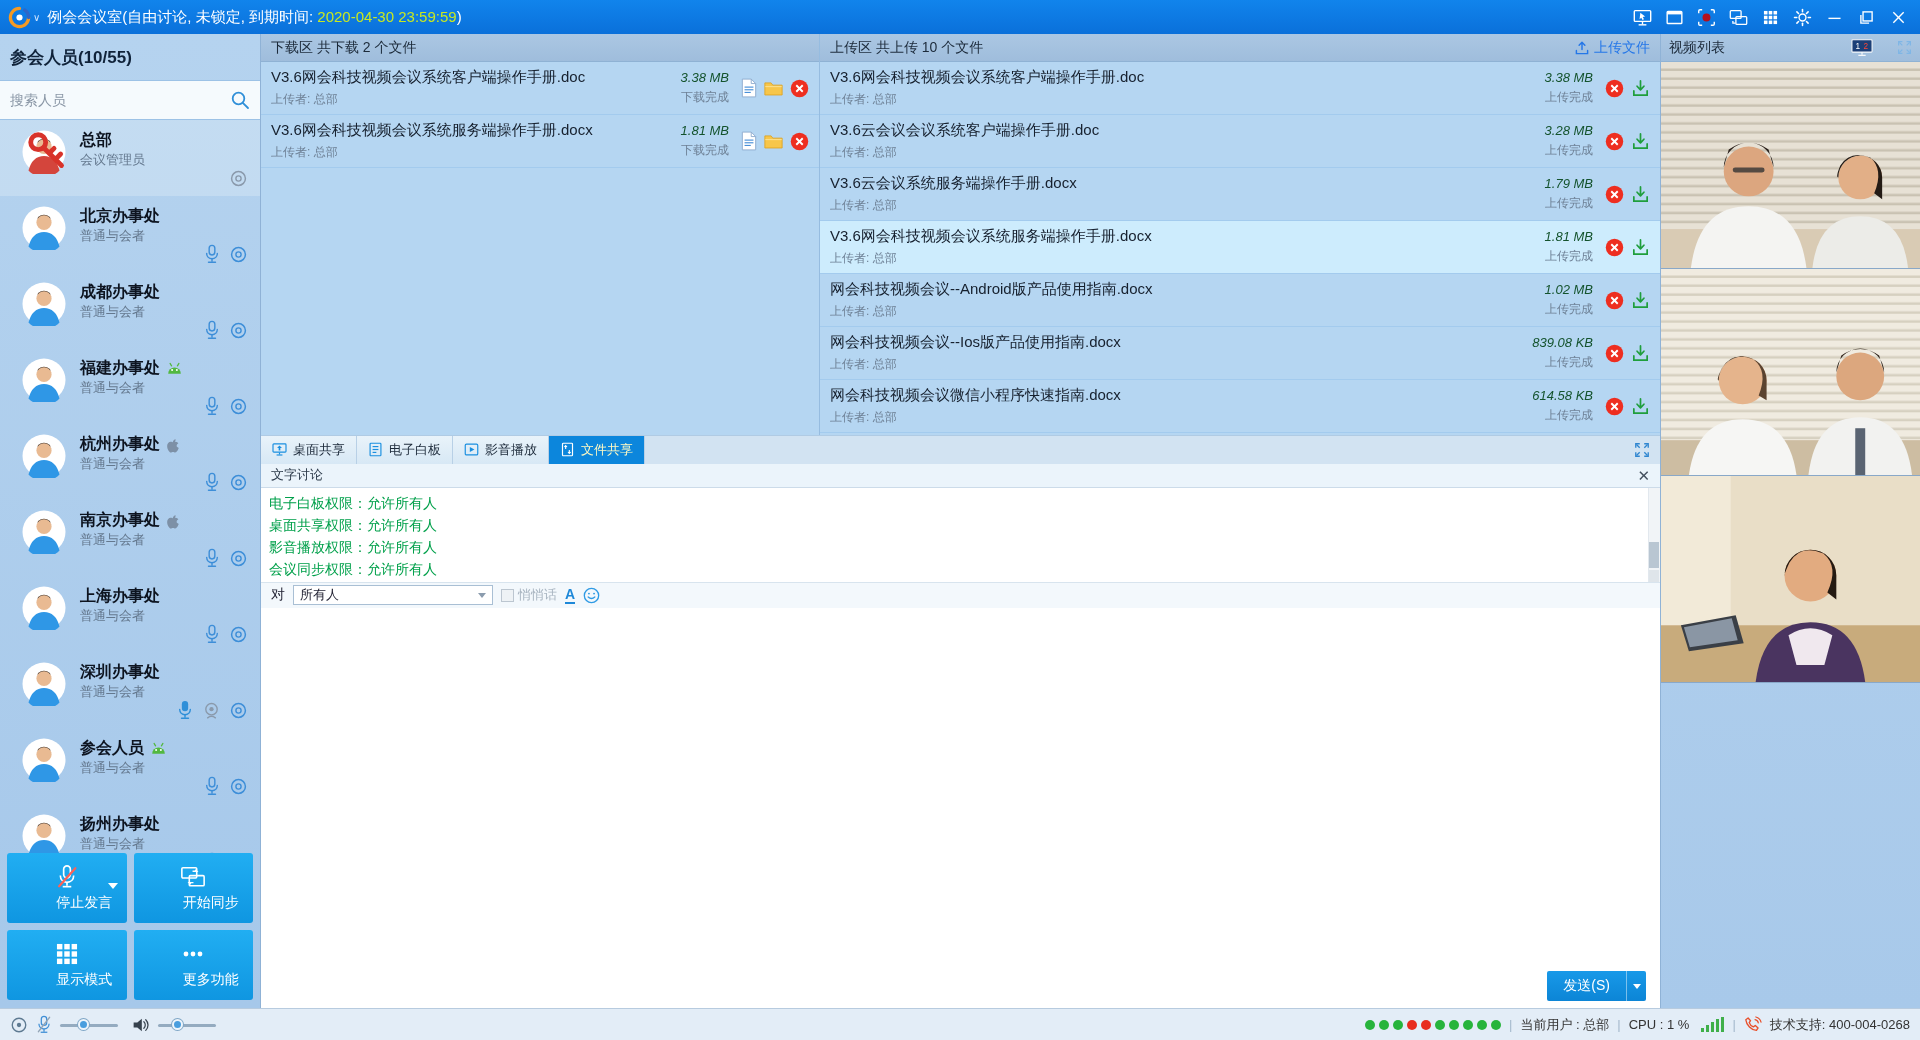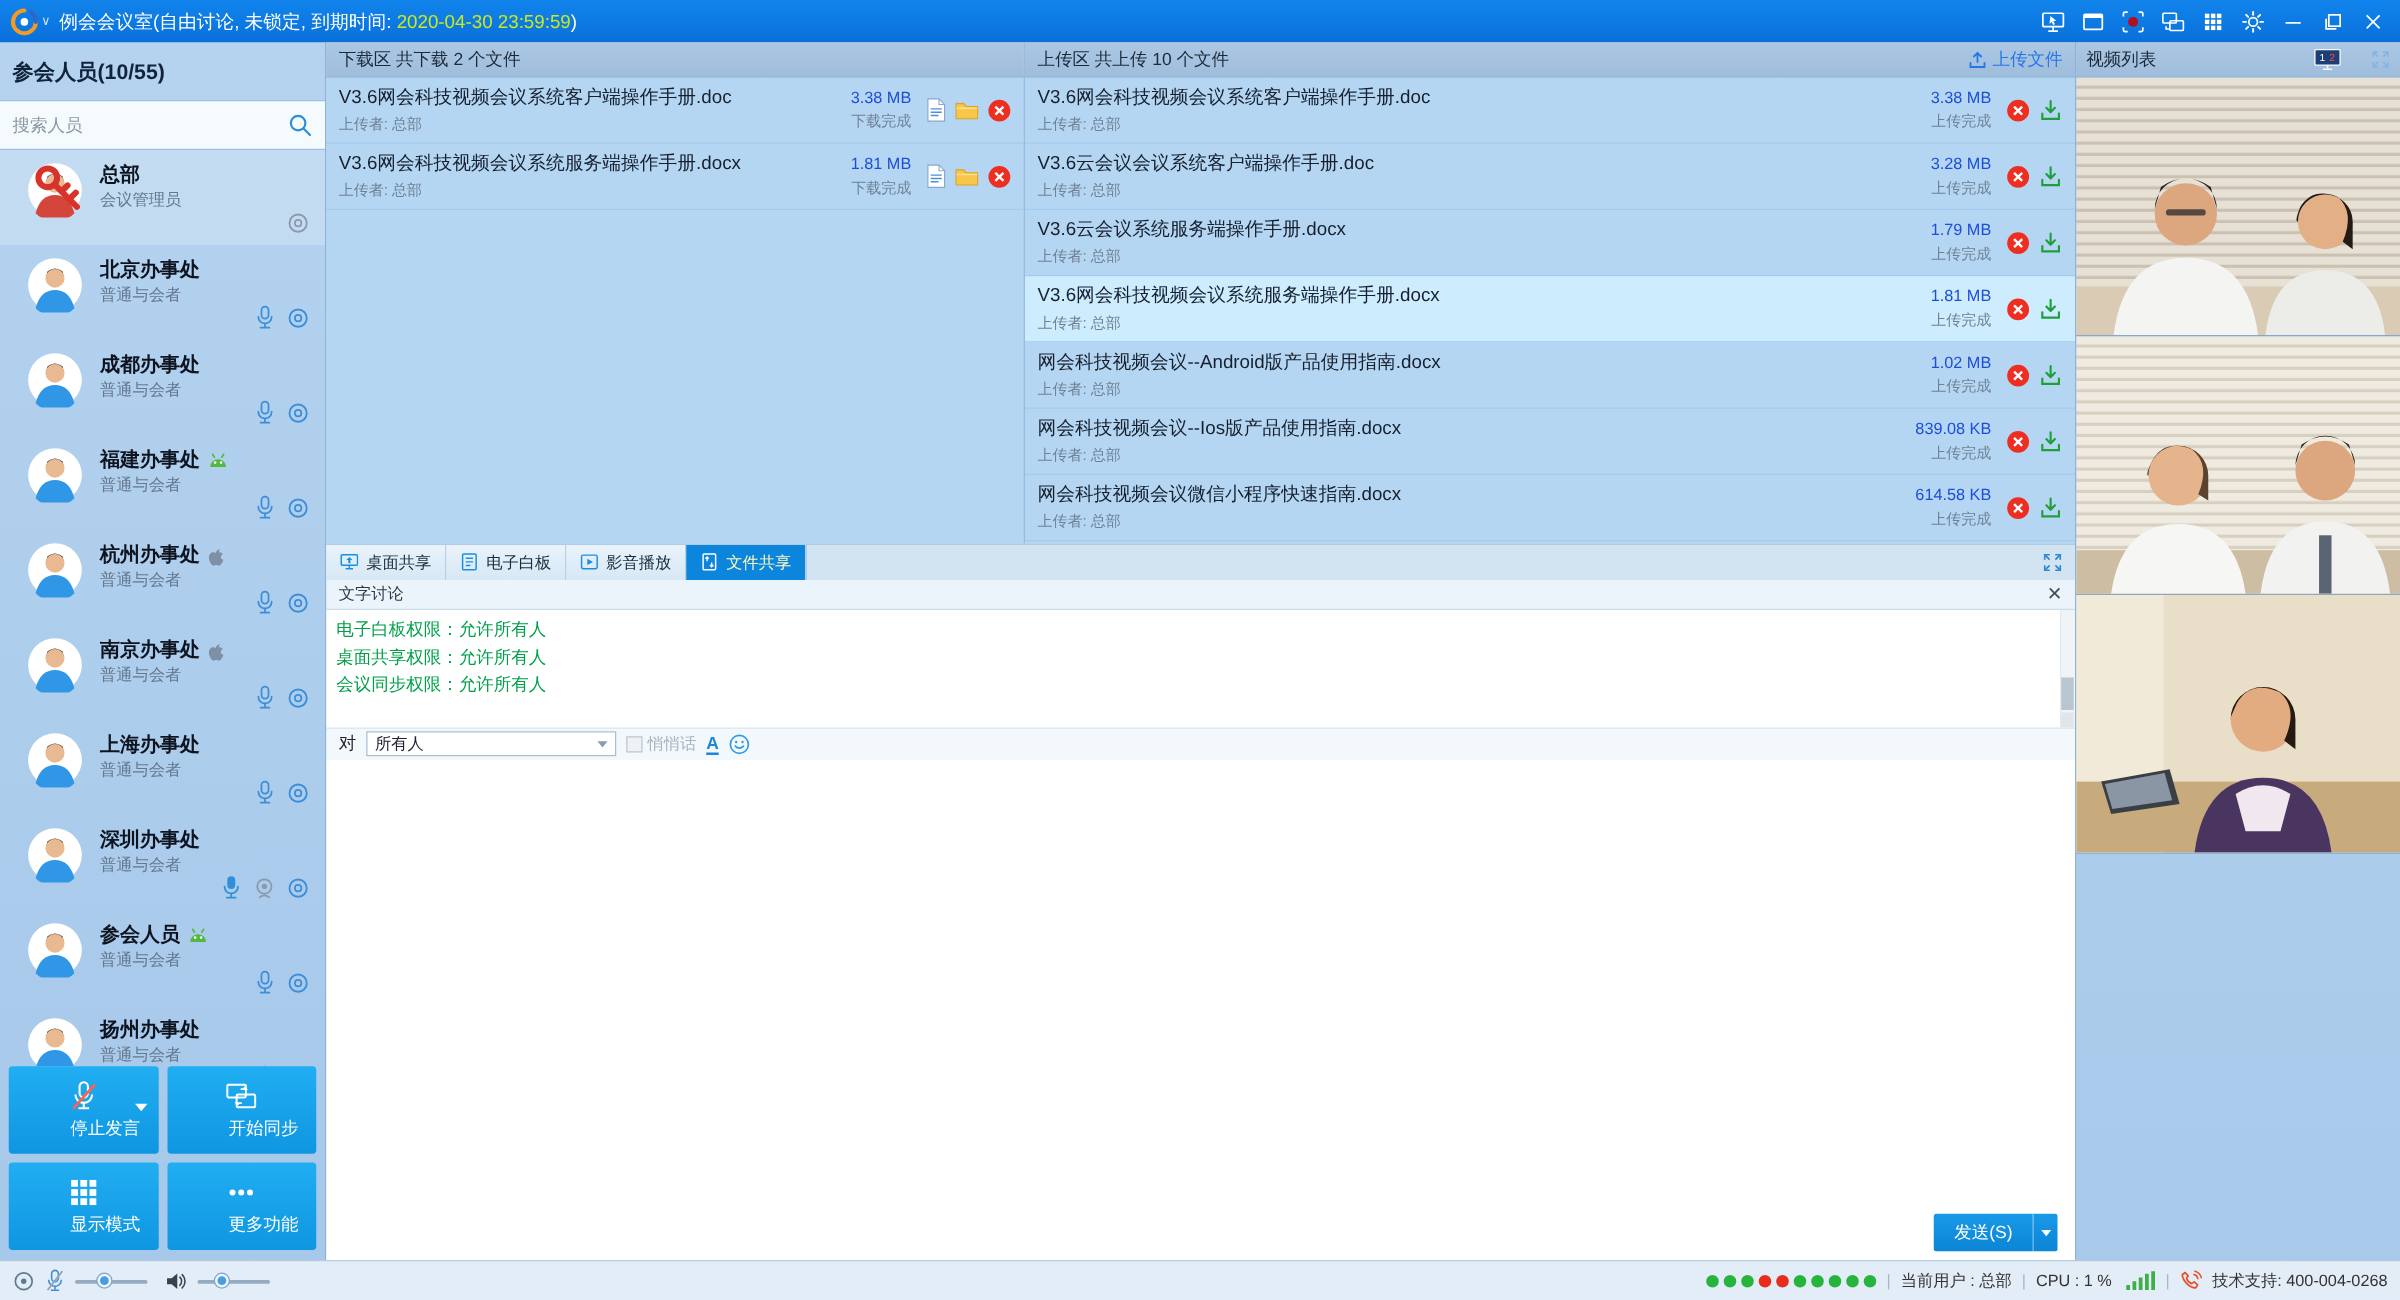--- a/index.html
+++ b/index.html
@@ -68,21 +68,21 @@
   .pane-head { height:28px; flex:0 0 auto; background:linear-gradient(#abc7e3,#9fbddc);
     border-bottom:1px solid #8fb2d4; display:flex; align-items:center; padding:0 10px; font-size:14px; color:#1c2a3a; }
   .uplink { margin-left:auto; color:#2577e8; display:flex; align-items:center; gap:4px; font-size:14px; }
   .uplink svg { width:16px; height:16px; }
   .frow { height:53px; flex:0 0 auto; border-bottom:1px solid #a3cbee; display:flex; align-items:center; padding:0 10px; }
   .frow.sel { background:#cdecfd; }
   .finfo { flex:1; min-width:0; }
   .fname { font-size:15px; color:#16202e; white-space:nowrap; overflow:hidden; }
   .fmeta { font-size:12px; color:#6e8196; margin-top:4px; }
   .fsize { text-align:right; margin:0 12px 0 8px; flex:0 0 auto; }
-  .fsize .sz { font-size:13px; color:#1d4ed8; }
+  .fsize .sz { font-size:13px; color:#14532d;font-style:italic; }
   .fsize .st { font-size:12px; color:#6e8196; margin-top:4px; }
   .facts { display:flex; align-items:center; gap:7px; flex:0 0 auto; }
   .facts svg { width:19px; height:19px; }
   .facts svg.doc { width:16px; height:20px; }
 
   
   .tabbar { height:29px; flex:0 0 auto; background:#d2e3f2; border-top:1px solid #b0cbe4; display:flex; align-items:stretch; }
   .tab { width:96px; display:flex; align-items:center; justify-content:center; gap:6px;
     background:linear-gradient(#e9f3fa,#d7e8f5); border-right:1px solid #b8d0e6; font-size:13px; color:#1c2a3a; }
   .tab svg { width:15px; height:15px; color:#1a8fe0; }
@@ -880,20 +880,21 @@
           </svg>
       </div>
 
       <div class="chathead">
         <span>文字讨论</span>
         <span class="chatclose">✕</span>
       </div>
       <div class="msgs">
         <div class="msg">电子白板权限：允许所有人</div>
         <div class="msg">桌面共享权限：允许所有人</div>
+        <div class="msg">影音播放权限：允许所有人</div>
         <div class="msg">会议同步权限：允许所有人</div>
         <div class="vscroll">
             <span class="vthumb"></span>
             <span class="varr"></span>
           </div>
       </div>
       <div class="ctoolbar">
         <span class="tolabel">对</span>
         <div class="combo">
             <span>所有人</span>

